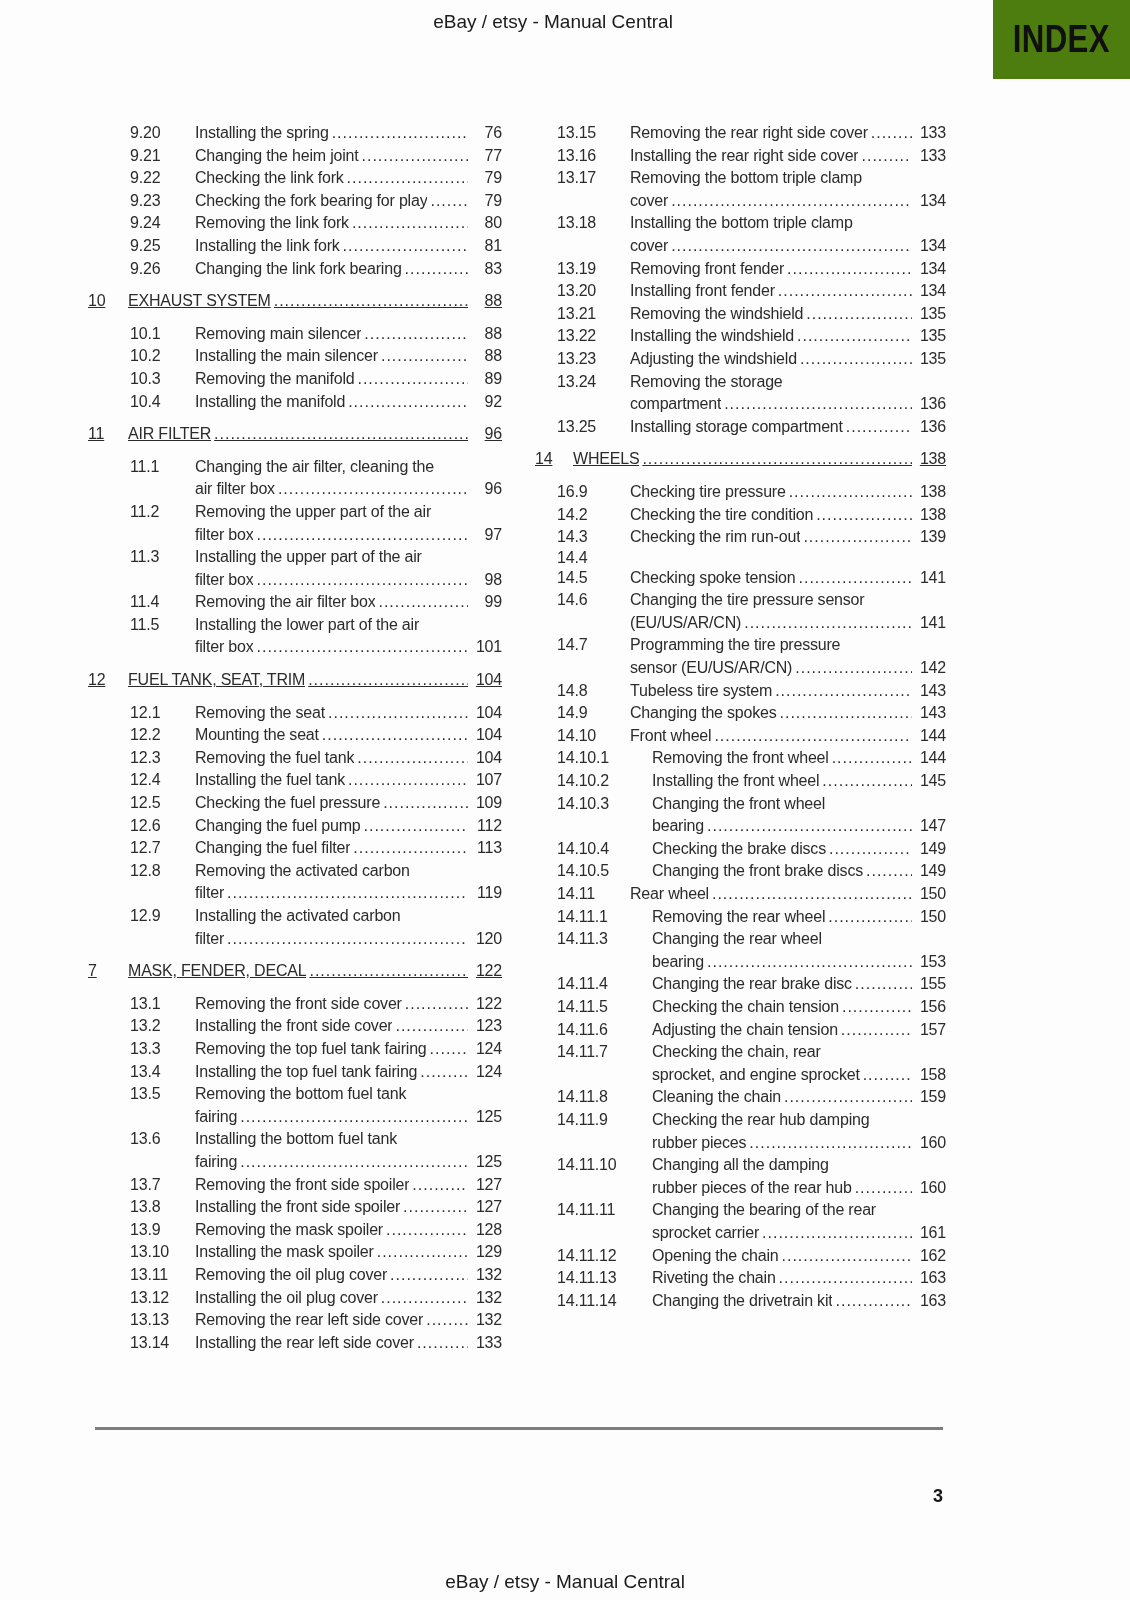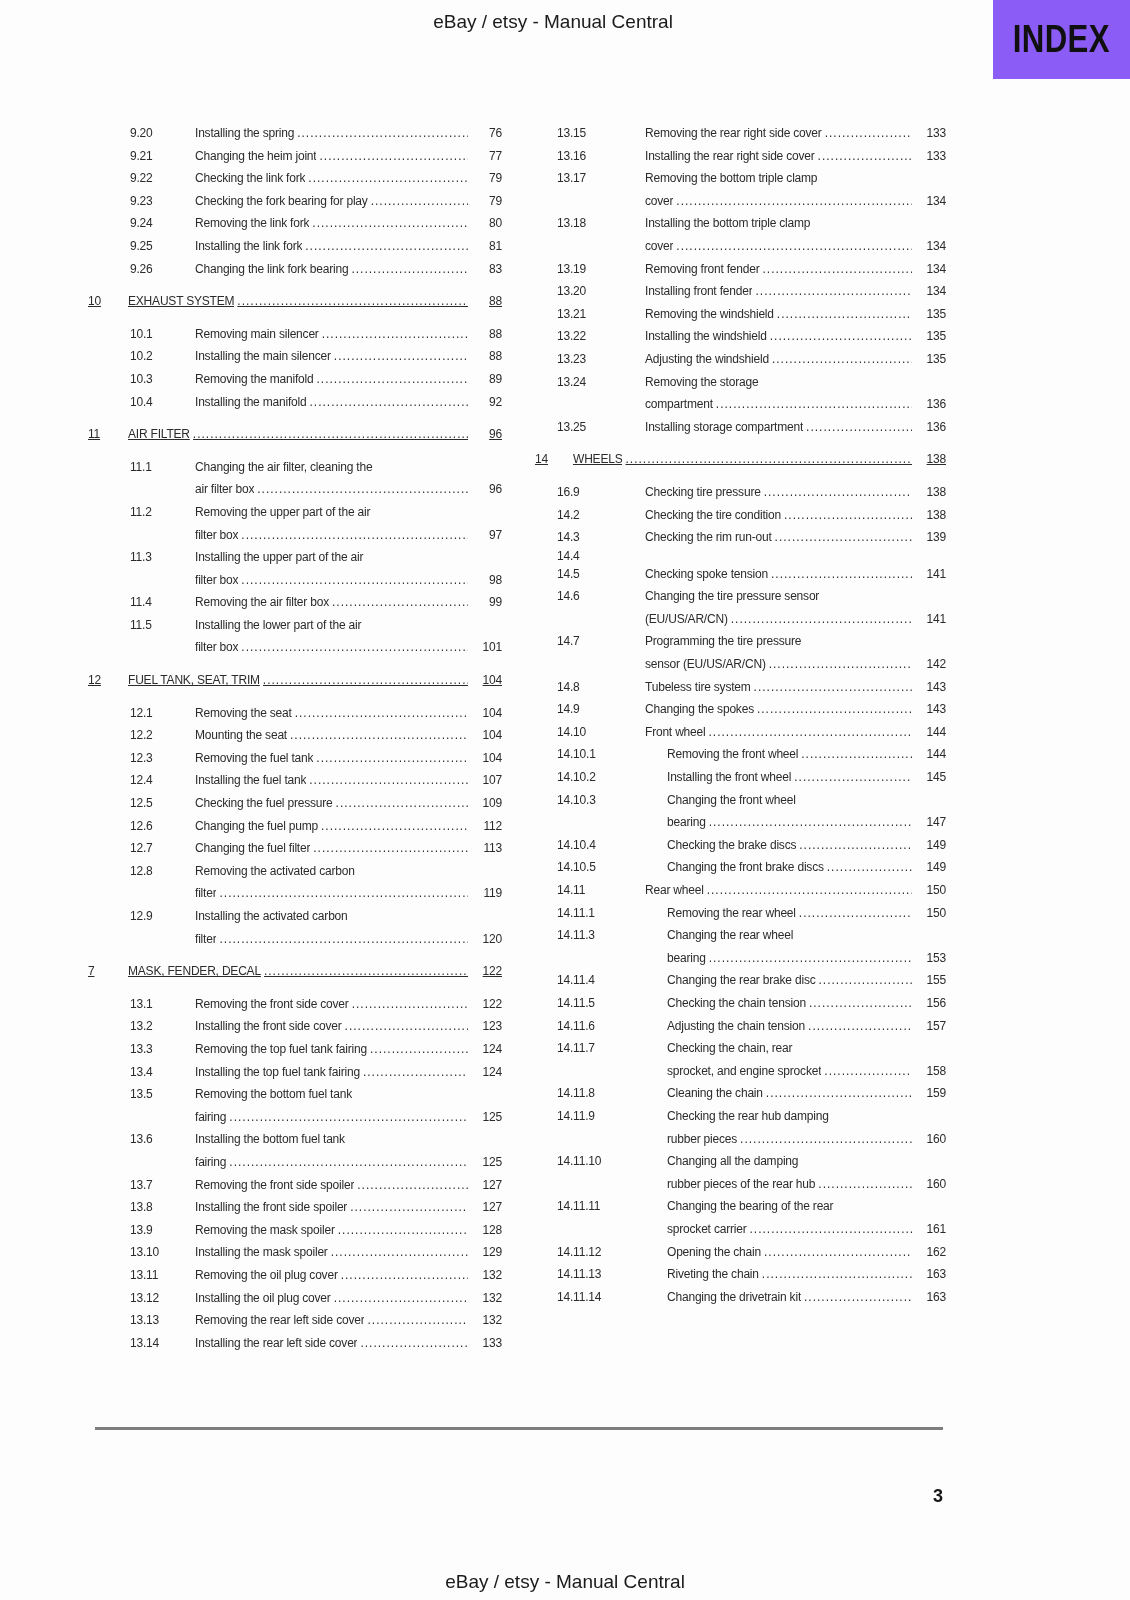--- a/index.html
+++ b/index.html
@@ -9,27 +9,27 @@
     background:#fdfdfd; color:#2b2b2b; overflow:hidden;
     font-family:"Liberation Sans", sans-serif;
     padding-left:30px;
   }
   .header-title {
     position:absolute; top:11px; left:0; width:1106px;
     text-align:center; font-size:19px; color:#1b1b1b;
   }
   .index-tab {
     position:absolute; top:0; right:0; width:137px; height:79px;
-    background:#8b5cf6; display:flex; align-items:center; justify-content:center;
+    background:#4d7c0f; display:flex; align-items:center; justify-content:center;
   }
   .index-label {
     font-size:38px; font-weight:bold; color:#101010;
     transform:scaleX(0.82); letter-spacing:0.5px;
   }
-  .toc-col { position:absolute; top:122px; font-size:12px; letter-spacing:-0.2px; }
+  .toc-col { position:absolute; top:122px; font-size:16px; letter-spacing:-0.2px; }
   .col-left  { left:88px;  width:414px; }
   .col-right { left:535px; width:411px; }
 
   .row { display:flex; align-items:baseline; }
   .row .num { flex:none; }
   .row .body { flex:1 1 auto; min-width:0; }
   .line, .lastline { line-height:22.6px; }
   .lastline { display:flex; align-items:baseline; min-width:0; }
   .lastline .txt { flex:0 1 auto; white-space:nowrap; overflow:hidden; }
   .dots { flex:1 1 6px; min-width:6px; overflow:hidden; white-space:nowrap; margin:0 4px 0 3px; }
@@ -37,21 +37,21 @@
     content:"..........................................................................................................";
     letter-spacing:1px;
   }
   .pageref { flex:none; min-width:30px; text-align:right; }
 
   .section { margin:10px 0;text-decoration:underline; }
   .col-left  .section .num { width:40px; }
   .col-left  .entry  { margin-left:42px; }
   .col-left  .entry  .num { width:65px; }
   .col-right .section .num { width:38px; }
-  .col-right .entry, .col-right .entry3 { margin-left:22px;gap:15px; }
+  .col-right .entry, .col-right .entry3 { margin-left:22px; }
   .col-right .entry  .num { width:73px; }
   .col-right .entry3 .num { width:95px; }
 
   .footer-rule {
     position:absolute; left:95px; top:1427px; width:848px; height:3px;
     background:#7e7e7e;
   }
   .footer-page {
     position:absolute; top:1486px; left:0; width:943px; text-align:right;
     font-weight:bold; font-size:18px; color:#151515;

